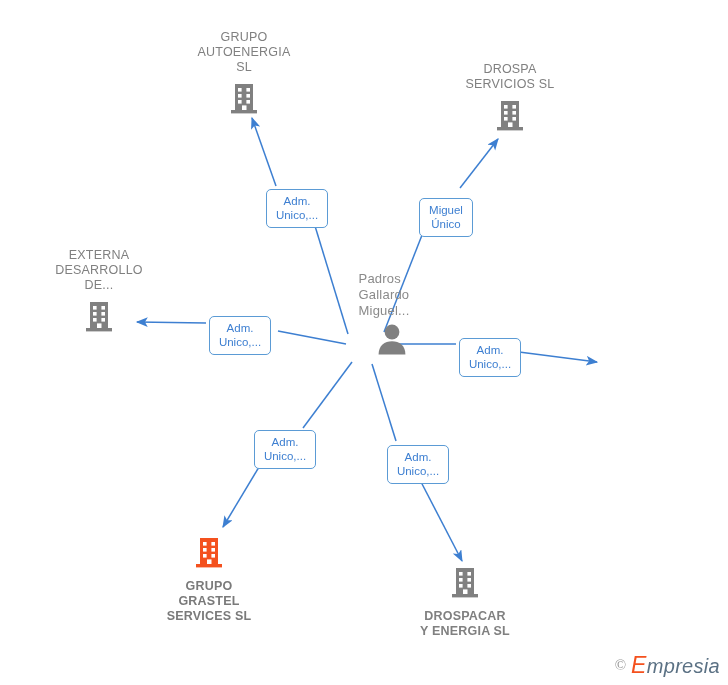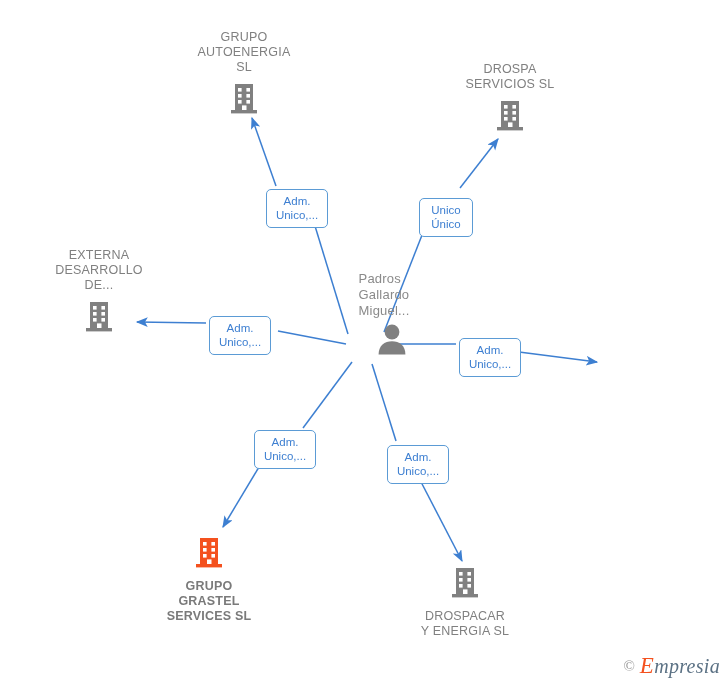--- a/index.html
+++ b/index.html
@@ -48,21 +48,21 @@
   .watermark{
     position:absolute;
     right:8px;bottom:6px;
     display:flex;align-items:center;gap:5px;
     user-select:none;
   }
   .watermark .cmark{
     color:#9a9a9a;font-size:15px;font-family:"Liberation Serif","DejaVu Serif",serif;
   }
   .watermark .wordmark{
-    font-family:Liberation Serif, serif;
+    font-family:Liberation Sans, sans-serif;
     font-style:italic;font-size:20px;color:#5b7184;letter-spacing:.3px;
   }
   .watermark .wordmark .cap{color:#f4511e;font-size:23px;}
 </style>
 </head>
 <body>
 
 <div id="canvas">
 
   <svg class="edges" viewBox="0 0 728 685" xmlns="http://www.w3.org/2000/svg">
@@ -172,21 +172,21 @@
         <rect x="10" y="19" width="3.6" height="3.6" fill="#ffffff"></rect>
         <rect x="18.4" y="19" width="3.6" height="3.6" fill="#ffffff"></rect>
         <rect x="14" y="24.4" width="4.5" height="4.6" fill="#ffffff"></rect>
       </svg>
     </div>
     <div class="label" style="margin-top:6px;">GRUPO
 GRASTEL
 SERVICES  SL</div>
   </div>
 
-  <div class="node" style="left:400px;top:565px;width:130px;">
+  <div class="node" style="left:400px;top:565px;width:130px;font-weight:bold;">
     <div class="icon">
       <svg width="32" height="34" viewBox="0 0 32 34" xmlns="http://www.w3.org/2000/svg">
         <rect x="7" y="3" width="18" height="26" fill="#808080"></rect>
         <rect x="3" y="29" width="26" height="3.4" fill="#808080"></rect>
         <rect x="10" y="7" width="3.6" height="3.6" fill="#ffffff"></rect>
         <rect x="18.4" y="7" width="3.6" height="3.6" fill="#ffffff"></rect>
         <rect x="10" y="13" width="3.6" height="3.6" fill="#ffffff"></rect>
         <rect x="18.4" y="13" width="3.6" height="3.6" fill="#ffffff"></rect>
         <rect x="10" y="19" width="3.6" height="3.6" fill="#ffffff"></rect>
         <rect x="18.4" y="19" width="3.6" height="3.6" fill="#ffffff"></rect>
@@ -205,21 +205,21 @@
       <svg width="34" height="32" viewBox="0 0 34 32" xmlns="http://www.w3.org/2000/svg">
         <circle cx="17" cy="9" r="7.4" fill="#808080"></circle>
         <path d="M3.6 31.5 C3.6 22.4 9.6 18.2 17 18.2 C24.4 18.2 30.4 22.4 30.4 31.5 Z" fill="#808080"></path>
       </svg>
     </div>
   </div>
 
   <div class="edge-label" style="left:266px;top:189px;width:46px;">Adm.
 Unico,...</div>
 
-  <div class="edge-label" style="left:419px;top:198px;width:38px;">Unico
+  <div class="edge-label" style="left:419px;top:198px;width:38px;">Miguel
 Único</div>
 
   <div class="edge-label" style="left:209px;top:316px;width:46px;">Adm.
 Unico,...</div>
 
   <div class="edge-label" style="left:459px;top:338px;width:46px;">Adm.
 Unico,...</div>
 
   <div class="edge-label" style="left:254px;top:430px;width:46px;">Adm.
 Unico,...</div>

